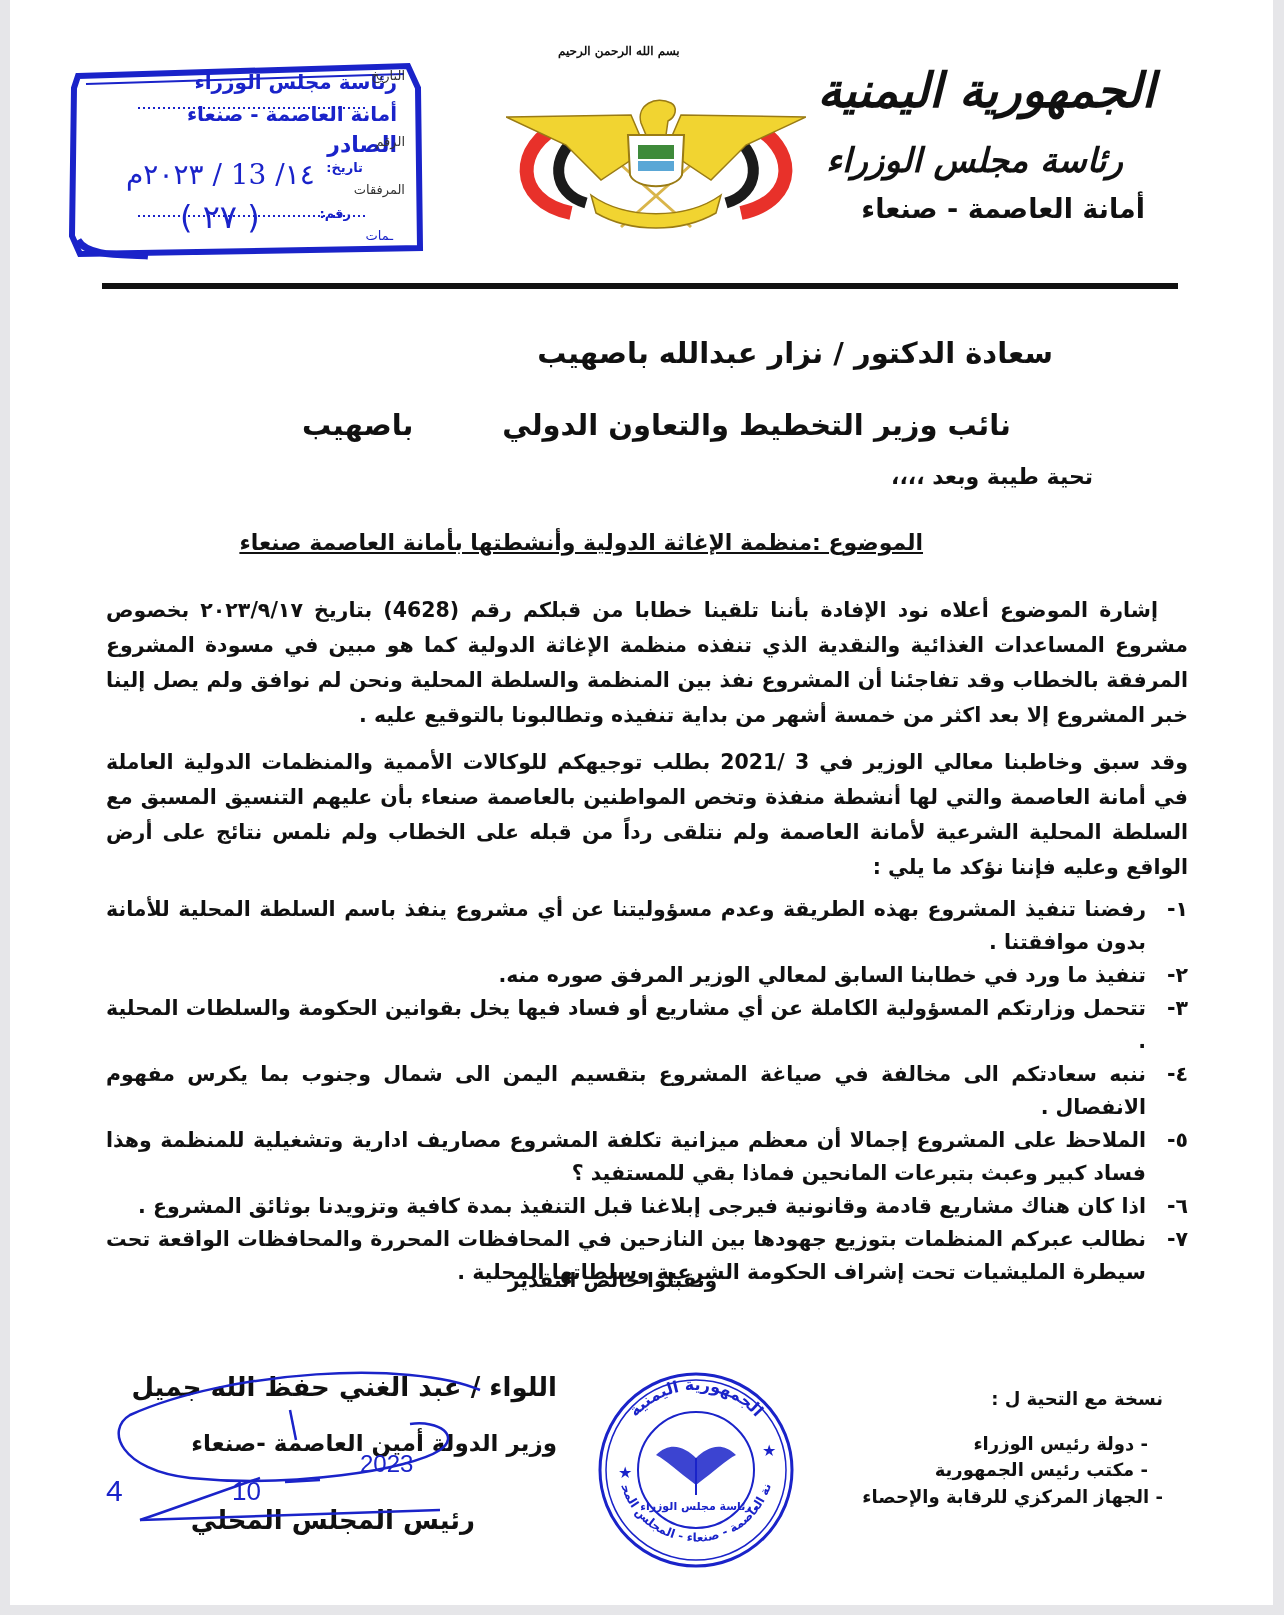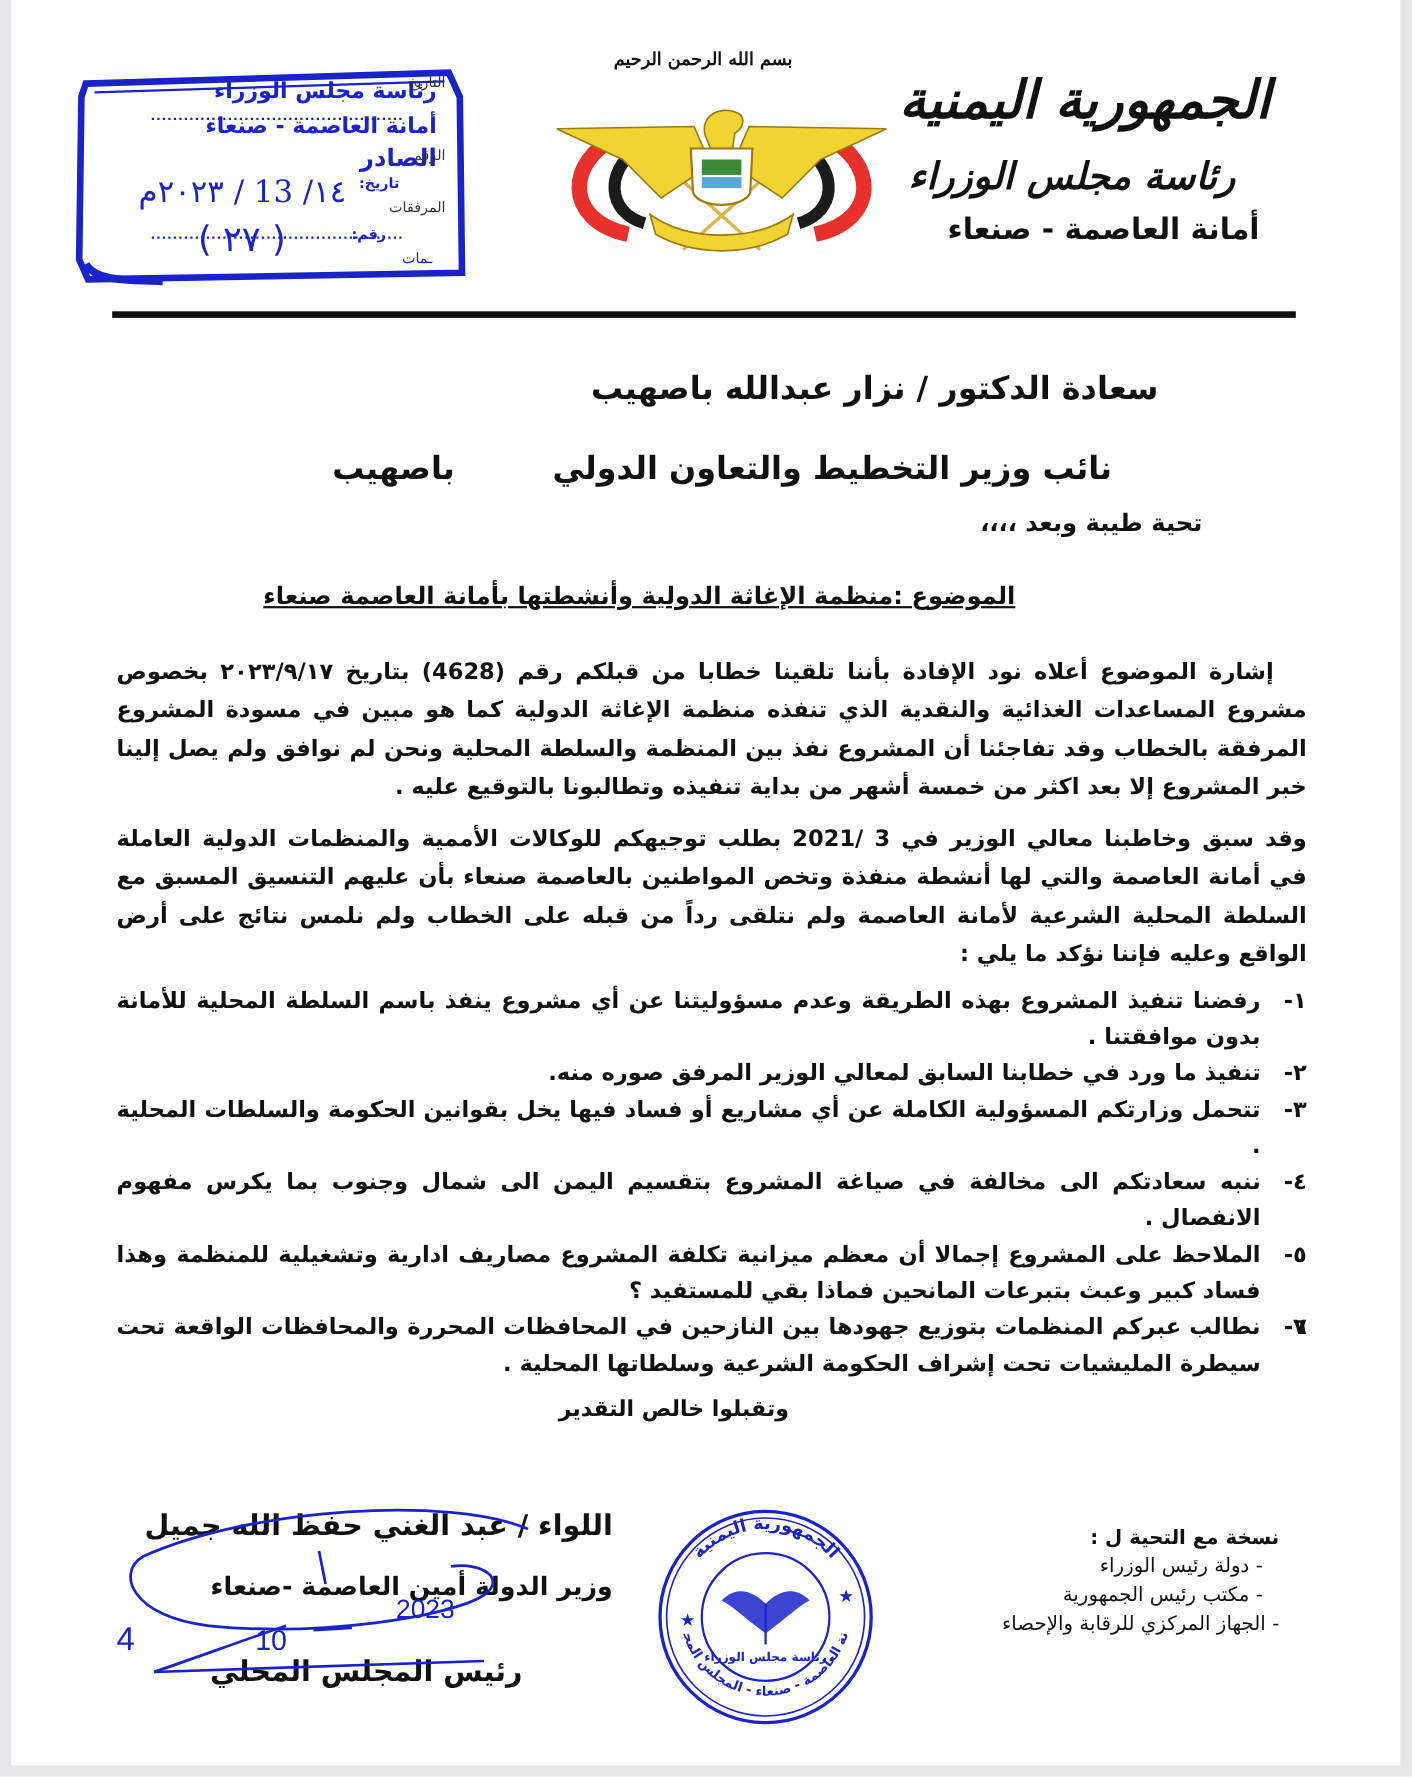--- a/index.html
+++ b/index.html
@@ -15,21 +15,21 @@
   }
   .abs { position:absolute; }
   .rtl { direction:rtl; unicode-bidi:plaintext; }
 
   
   .rep-title { right:118px; top:62px; font-family:"DejaVu Serif", serif; font-size:48px; font-weight:bold; font-style:italic; letter-spacing:-1px; white-space:nowrap; }
   .pres-title { right:150px; top:140px; font-family:"DejaVu Serif", serif; font-size:34px; font-weight:bold; font-style:italic; white-space:nowrap; }
   .amana-title { right:128px; top:193px; font-size:27px; font-weight:bold; white-space:nowrap; }
 
   
-  .basmala { left:548px; top:44px; font-family:"DejaVu Serif", serif; font-size:16px; font-weight:bold; white-space:nowrap; }
+  .basmala { left:548px; top:44px; font-family:"DejaVu Serif", serif; font-size:12px; font-weight:bold; white-space:nowrap; }
   .emblem { left:496px; top:95px; width:300px; height:135px; }
 
   
   .stamp { left:58px; top:58px; width:360px; height:208px; }
   .stamp-text { color:#1a23c9; font-weight:bold; white-space:nowrap; }
 
   .rule { left:92px; top:283px; width:1076px; height:6px; background:#111; }
 
   .addr1 { right:220px; top:336px; font-size:29px; font-weight:bold; white-space:nowrap; }
   .addr2 { right:262px; top:408px; font-size:29px; font-weight:bold; white-space:nowrap; }
@@ -48,21 +48,21 @@
   .closing { left:498px; top:1268px; font-size:20px; font-weight:bold; white-space:nowrap; }
 
   .sig1 { right:716px; top:1372px; font-size:26px; font-weight:bold; white-space:nowrap; }
   .sig2 { right:716px; top:1430px; font-size:23px; font-weight:bold; white-space:nowrap; }
   .sig3 { right:798px; top:1505px; font-size:26px; font-weight:bold; white-space:nowrap; }
   .signature { left:100px; top:1360px; width:460px; height:180px; }
 
   .seal { left:576px; top:1360px; width:220px; height:220px; }
 
   .cc-title { right:110px; top:1388px; font-size:18px; font-weight:bold; white-space:nowrap; }
-  .cc-item { font-size:18px; font-weight:normal; white-space:nowrap; }
+  .cc-item { font-size:18px; font-weight:bold; white-space:nowrap;margin-top:20px; }
   .cc1 { right:125px; top:1413px; }
   .cc2 { right:125px; top:1439px; }
   .cc3 { right:110px; top:1466px; }
 </style>
 </head>
 <body>
 
 <div class="page">
 
   <div class="abs rtl rep-title">الجمهورية اليمنية</div>
@@ -140,20 +140,21 @@
     <div class="list-item">
       <span class="list-num">٤-</span>
       <span>ننبه سعادتكم  الى مخالفة في صياغة المشروع بتقسيم اليمن الى شمال وجنوب بما يكرس مفهوم الانفصال .</span>
     </div>
     <div class="list-item">
       <span class="list-num">٥-</span>
       <span>الملاحظ على المشروع إجمالا أن معظم ميزانية تكلفة المشروع مصاريف ادارية وتشغيلية  للمنظمة وهذا فساد كبير وعبث بتبرعات المانحين  فماذا بقي للمستفيد ؟</span>
     </div>
     <div class="list-item">
       <span class="list-num">٦-</span>
+      <span>اذا كان هناك مشاريع قادمة وقانونية فيرجى إبلاغنا قبل التنفيذ بمدة كافية وتزويدنا بوثائق المشروع .</span>
     </div>
     <div class="list-item">
       <span class="list-num">٧-</span>
       <span>نطالب عبركم المنظمات بتوزيع جهودها بين النازحين في المحافظات المحررة والمحافظات الواقعة تحت سيطرة المليشيات تحت إشراف الحكومة الشرعية وسلطاتها المحلية .</span>
     </div>
   </div>
 
   <div class="abs rtl closing">وتقبلوا خالص التقدير</div>
 
   <div class="abs rtl sig1">اللواء / عبد الغني حفظ الله جميل</div>

